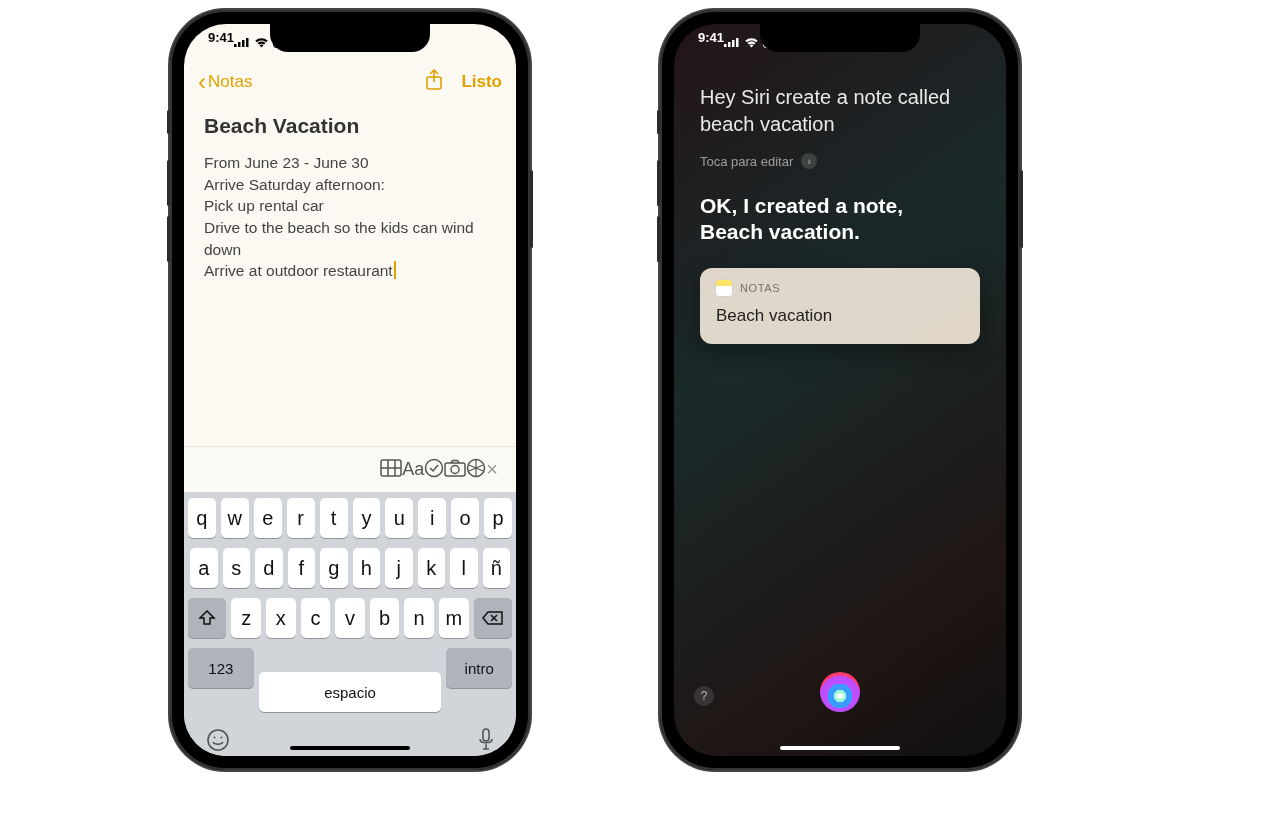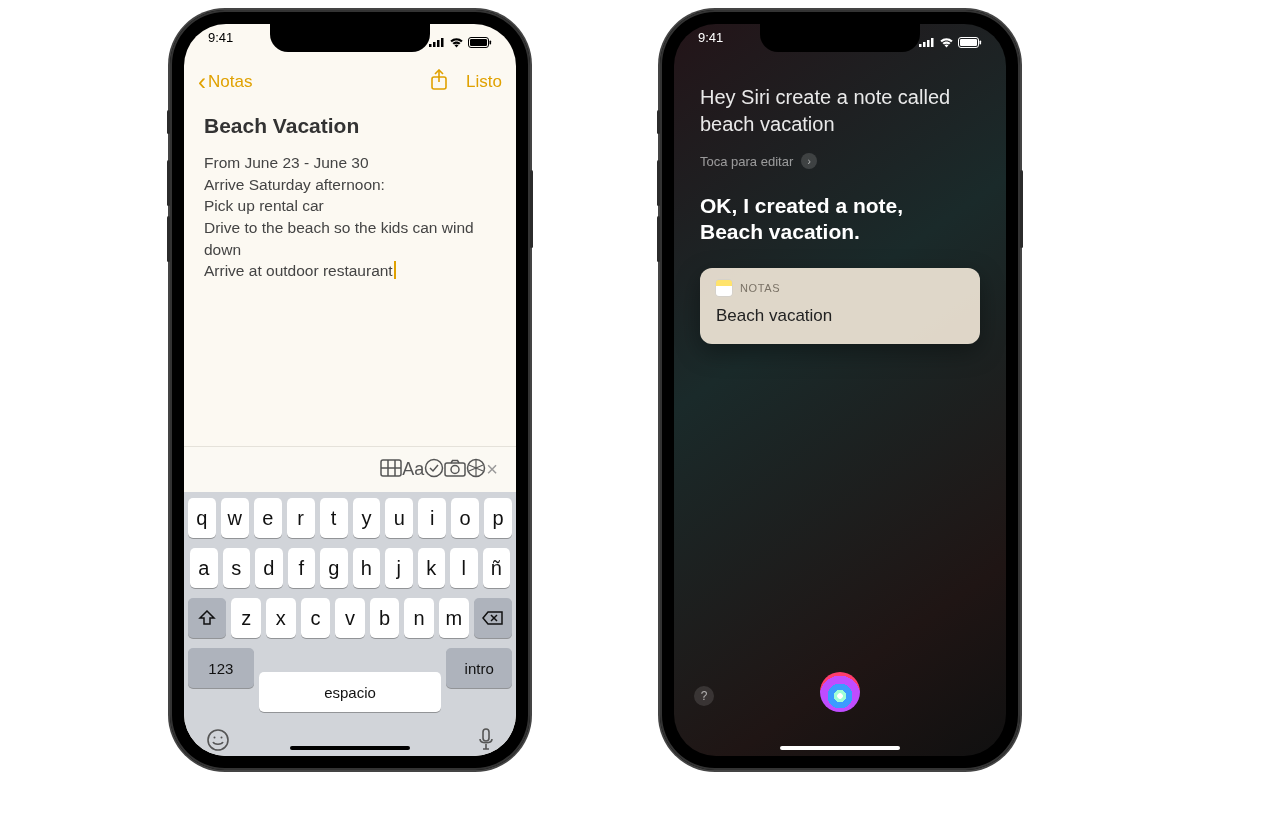--- a/index.html
+++ b/index.html
@@ -35,42 +35,42 @@
     position: absolute;
     top: 0; left: 50%; transform: translateX(-50%);
     width: 160px; height: 28px;
     background: #000;
     border-radius: 0 0 18px 18px;
     z-index: 50;
   }
   .statusbar {
     position: absolute; top: 6px; left: 0; right: 0;
     height: 24px;
-    display: flex; justify-content: space-between;
+    display: flex; 
     padding: 0 24px;
-    font-size: 13px; font-weight: 400; color: #000;
+    font-size: 13px; font-weight: 700; color: #000;
     z-index: 40;
   }
   .statusbar.dark { color: #fff; }
   .status-icons { display: flex; align-items: center; gap: 4px; }
   .signal-icon, .wifi-icon, .battery-icon { display: inline-block; }
   .signal-icon svg, .wifi-icon svg, .battery-icon svg { display: block; }
 
   
   .notes-nav {
     position: absolute; top: 38px; left: 0; right: 0;
     height: 40px;
     display: flex; align-items: center; justify-content: space-between;
     padding: 0 14px;
   }
   .back-group { display: flex; align-items: center; color: #e0a100; font-size: 17px; }
   .back-chevron { font-size: 24px; line-height: 1; margin-right: 2px; }
   .nav-right { display: flex; align-items: center; gap: 18px; }
   .share-icon { color: #e0a100; }
-  .done { color: #e0a100; font-size: 17px; font-weight: 400; }
+  .done { color: #e0a100; font-size: 17px; font-weight: 700; }
 
   .note-content {
     position: absolute; top: 80px; left: 0; right: 0; bottom: 310px;
     padding: 10px 20px;
     color: #3a3a3a;
   }
   .note-title { font-size: 21px; font-weight: 800; color: #333; margin-bottom: 14px; }
   .note-line { font-size: 15.5px; line-height: 1.4; color: #444; }
   .cursor::after {
     content: ""; display: inline-block; width: 2px; height: 18px;

